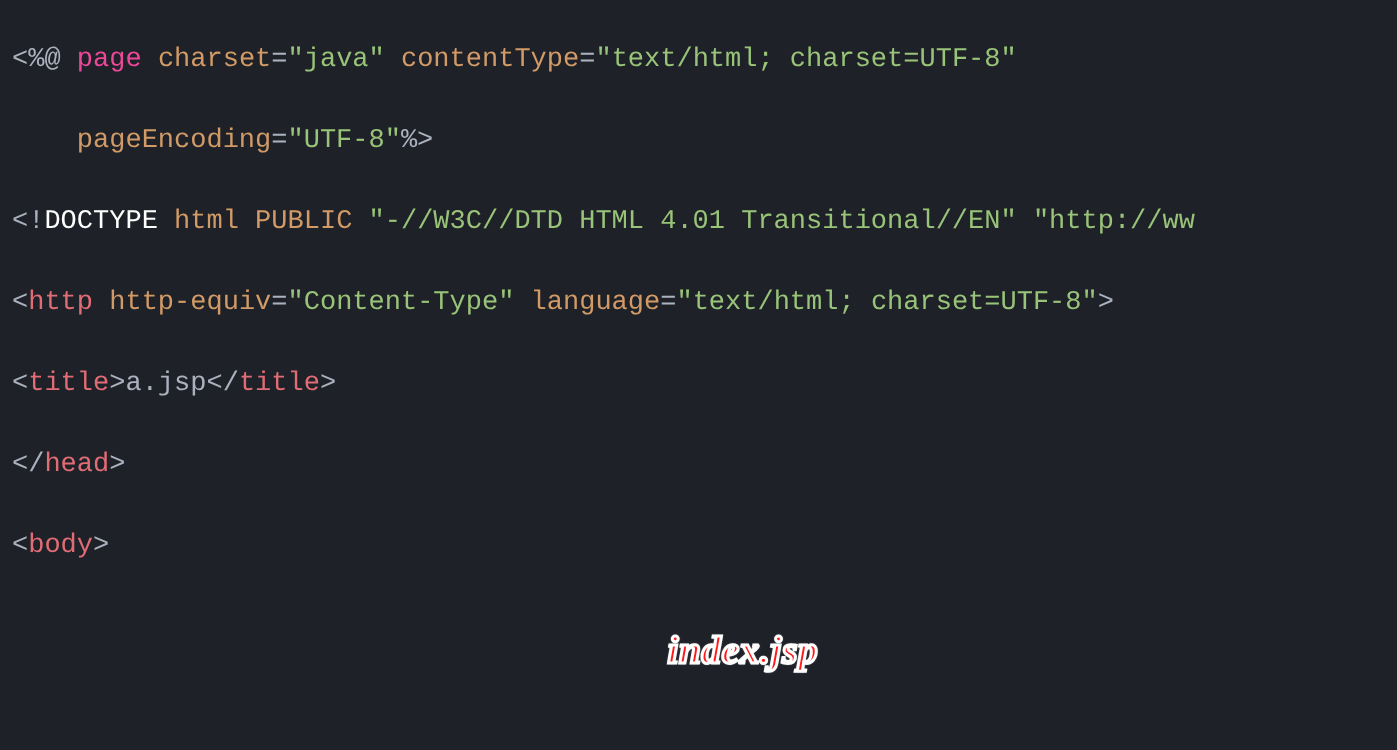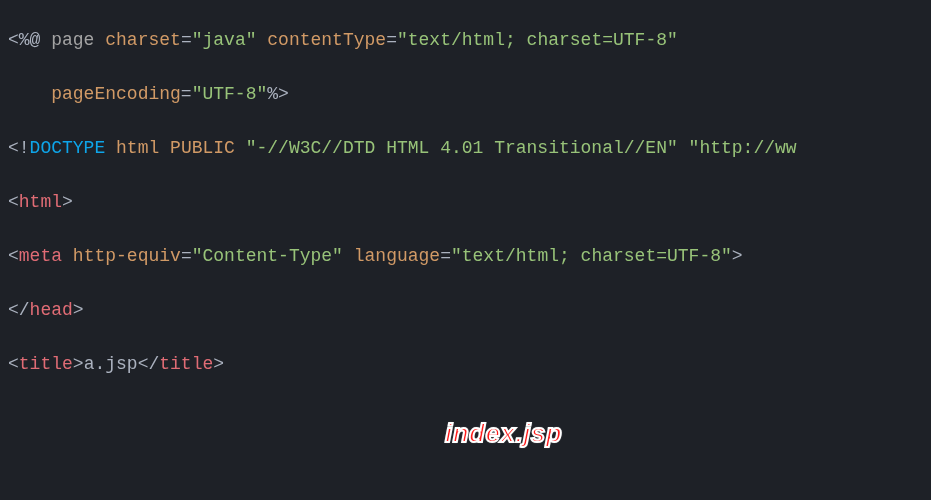--- a/index.html
+++ b/index.html
@@ -17,52 +17,52 @@
   .code-area {
     padding: 0;
     white-space: pre;
   }
   .line {
     display: block;
     height: 27px;
     padding-left: 8px;
   }
   .p  { color: #abb2bf; }    
-  .kw { color: #a3a3a3; }    
+  .kw { color: #ec4899; }    
   .at { color: #d19a66; }    
   .st { color: #98c379; }    
   .tg { color: #e06c75; }    
-  .id { color: #0ea5e9; }    
+  .id { color: #ffffff; }    
   .tx { color: #abb2bf; }    
 
   .overlay-label {
     position: absolute;
     left: 445px;
     top: 420px;
-    font-family: Liberation Sans, sans-serif;
+    font-family: Liberation Serif, serif;
     font-size: 26px;
     font-weight: 900;
     font-style: italic;
     color: #ff1a1a;
     -webkit-text-stroke: 2px #ffffff;
     text-shadow: 0 0 2px #fff;
     letter-spacing: 0.5px;
   }
 </style>
 </head>
 <body>
 
 <div class="code-area">
 <span class="line"><span class="p">&lt;%@ </span><span class="kw">page</span><span class="p"> </span><span class="at">charset</span><span class="p">=</span><span class="st">"java"</span><span class="p"> </span><span class="at">contentType</span><span class="p">=</span><span class="st">"text/html; charset=UTF-8"</span></span>
 <span class="line"><span class="p">    </span><span class="at">pageEncoding</span><span class="p">=</span><span class="st">"UTF-8"</span><span class="p">%&gt;</span></span>
 <span class="line"><span class="p">&lt;!</span><span class="id">DOCTYPE</span><span class="p"> </span><span class="at">html</span><span class="p"> </span><span class="at">PUBLIC</span><span class="p"> </span><span class="st">"-//W3C//DTD HTML 4.01 Transitional//EN"</span><span class="p"> </span><span class="st">"http://ww</span></span>
-<span class="line"><span class="p">&lt;</span><span class="tg">html</span><span class="p">&gt;</span></span>
-<span class="line"><span class="p">&lt;</span><span class="tg">meta</span><span class="p"> </span><span class="at">http-equiv</span><span class="p">=</span><span class="st">"Content-Type"</span><span class="p"> </span><span class="at">language</span><span class="p">=</span><span class="st">"text/html; charset=UTF-8"</span><span class="p">&gt;</span></span>
+<span class="line"><span class="p">&lt;</span><span class="tg">http</span><span class="p"> </span><span class="at">http-equiv</span><span class="p">=</span><span class="st">"Content-Type"</span><span class="p"> </span><span class="at">language</span><span class="p">=</span><span class="st">"text/html; charset=UTF-8"</span><span class="p">&gt;</span></span>
+<span class="line"><span class="p">&lt;</span><span class="tg">title</span><span class="p">&gt;</span><span class="tx">a.jsp</span><span class="p">&lt;/</span><span class="tg">title</span><span class="p">&gt;</span></span>
 <span class="line"><span class="p">&lt;/</span><span class="tg">head</span><span class="p">&gt;</span></span>
-<span class="line"><span class="p">&lt;</span><span class="tg">title</span><span class="p">&gt;</span><span class="tx">a.jsp</span><span class="p">&lt;/</span><span class="tg">title</span><span class="p">&gt;</span></span>
+<span class="line"><span class="p">&lt;</span><span class="tg">body</span><span class="p">&gt;</span></span>
 
 
 
 
 
 
 
 
 
 

